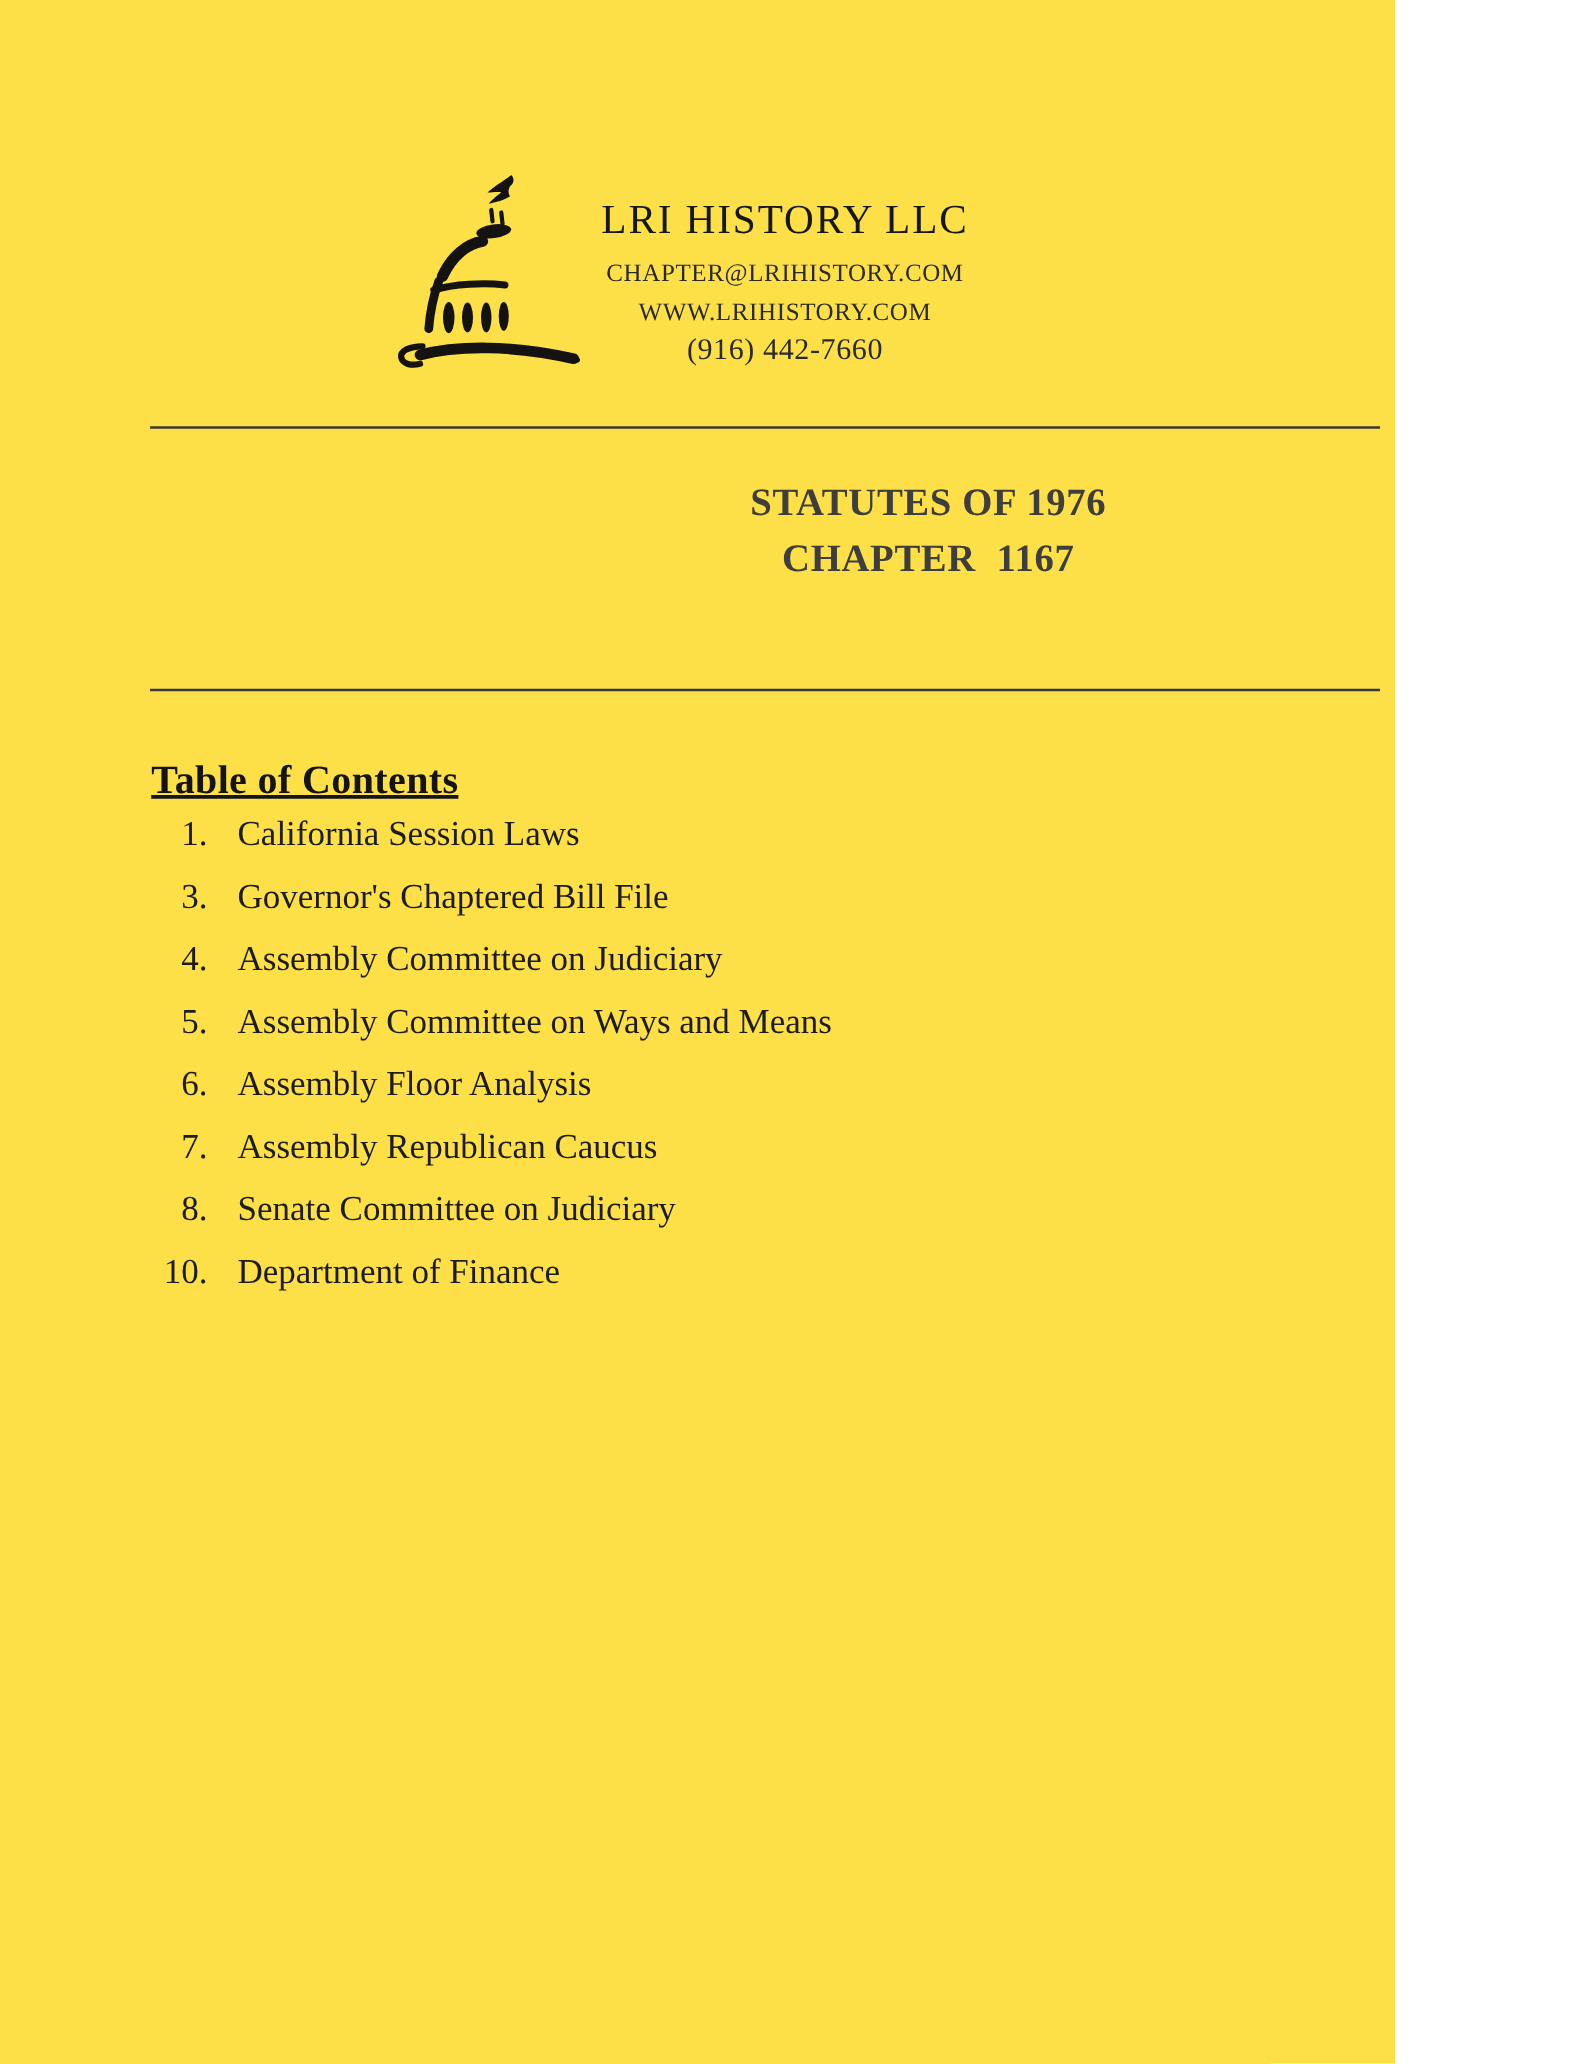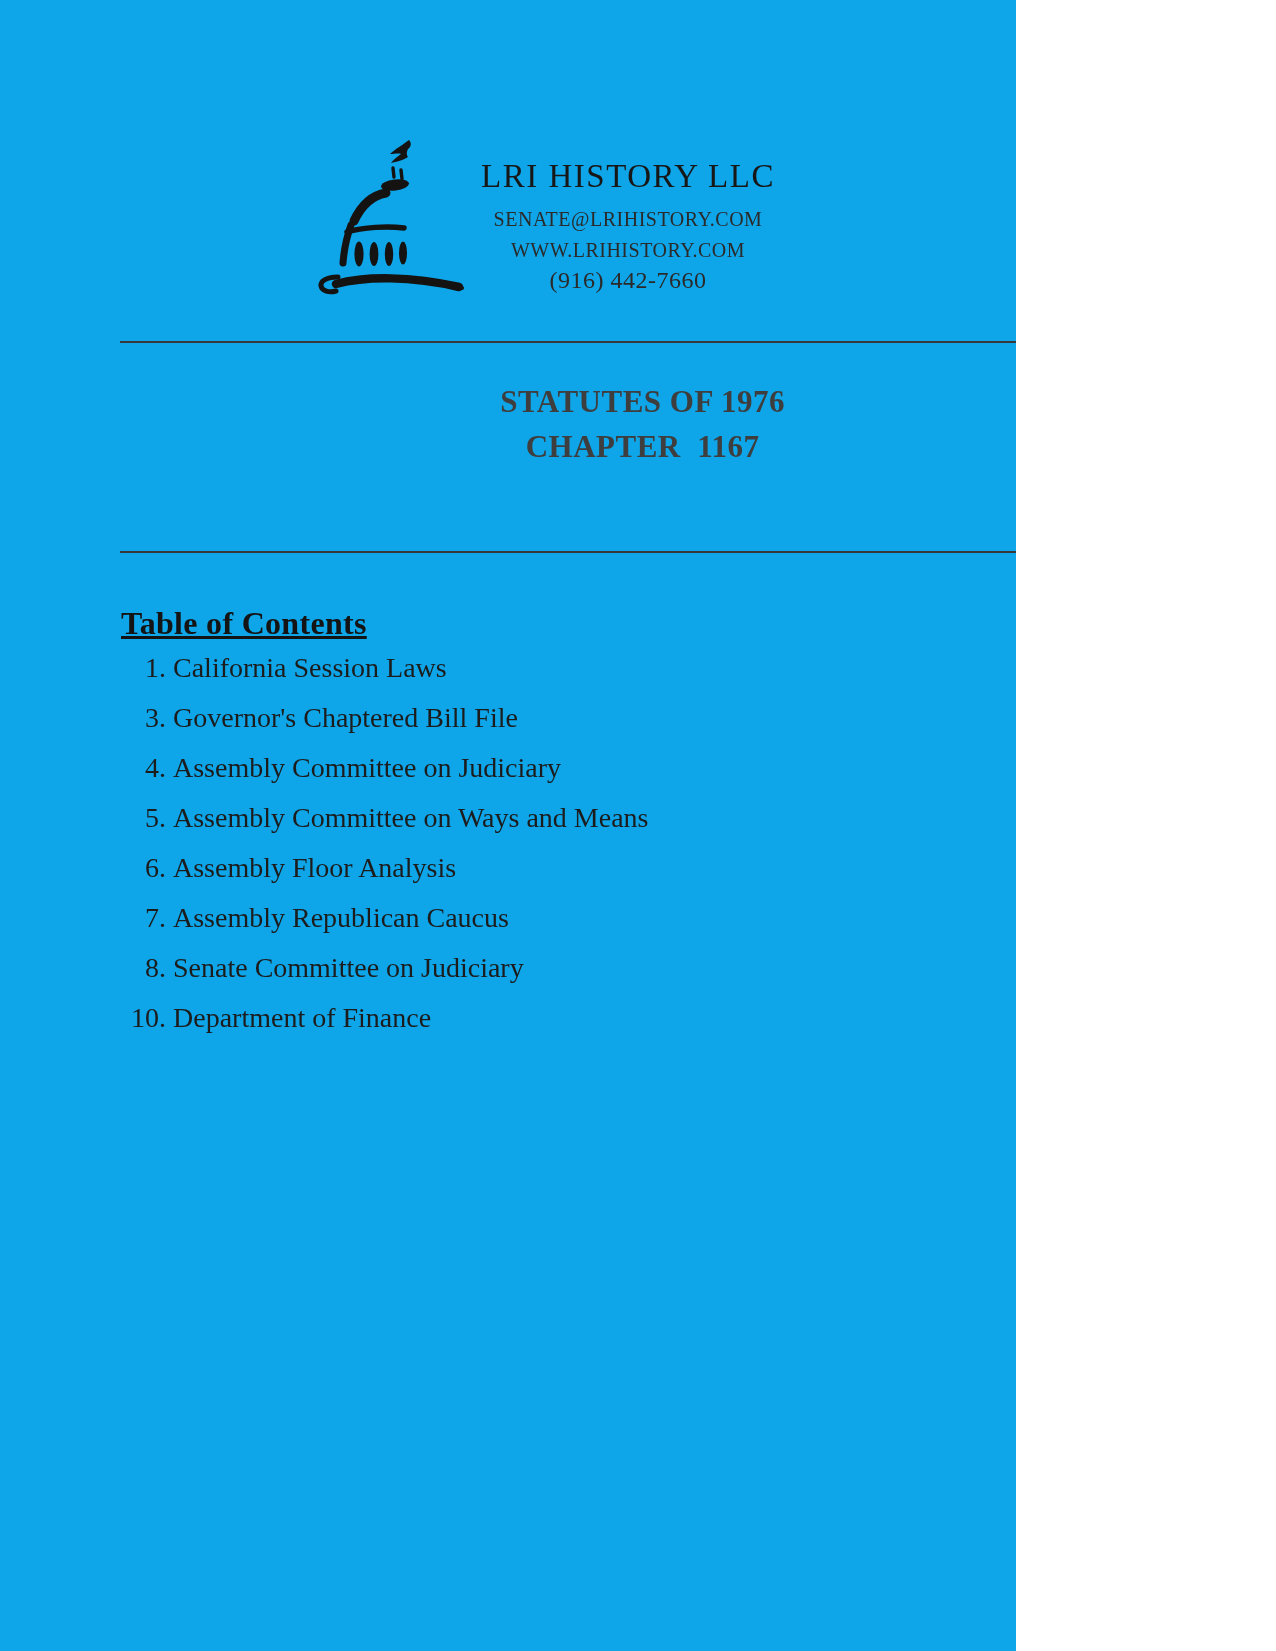--- a/index.html
+++ b/index.html
@@ -1,23 +1,23 @@
 <!DOCTYPE html>
 <html><head>
 <meta charset="utf-8">
 <style>
   * { margin: 0; padding: 0; box-sizing: border-box; }
   html, body { background: #ffffff; }
   body { font-family: "Liberation Serif", serif; }
 
   .page {
     position: relative;
-    width: 1016px;
+    width: 1116px;
     height: 1651px;
-    background: #0ea5e9;
+    background: #fde047;
     overflow: hidden;
   }
 
   
   .logo {
     position: absolute;
     left: 296px;
     top: 124px;
     width: 180px;
     height: 180px;
@@ -101,20 +101,21 @@
     font-size: 28px;
     white-space: nowrap;
   }
   .toc-num {
     display: inline-block;
     width: 56px;
     text-align: right;
   }
   .toc-label {
     display: inline-block;
+    margin-left: 17px;
   }
 
   .logo path, .logo line { stroke: #151312; fill: none; stroke-linecap: round; }
   .logo .fill { fill: #151312; stroke: none; }
 </style>
 </head>
 <body>
 
 <div class="page">
 
@@ -138,21 +139,21 @@
     <ellipse class="fill" cx="93" cy="130" rx="4.2" ry="12"></ellipse>
     <ellipse class="fill" cx="107" cy="129" rx="4.0" ry="11.5"></ellipse>
 
     <path d="M40,167 C33,169 26,167 25,162 C24,157 31,153 42,153" stroke-width="5"></path>
     <path d="M40,160 C70,152 115,152 163,163" stroke-width="8.5"></path>
     <path d="M120,155 C140,156 154,159 166,164" stroke-width="4"></path>
   </svg>
 
   <div class="header-text">
     <div class="company-name">LRI HISTORY LLC</div>
-    <div class="contact-line">SENATE@LRIHISTORY.COM</div>
+    <div class="contact-line">CHAPTER@LRIHISTORY.COM</div>
     <div class="contact-line">WWW.LRIHISTORY.COM</div>
     <div class="contact-line contact-phone">(916) 442-7660</div>
   </div>
 
   <div class="divider divider-1"></div>
 
   <div class="reference">
     <div class="ref-line">STATUTES OF 1976</div>
     <div class="ref-line">CHAPTER  1167</div>
   </div>

